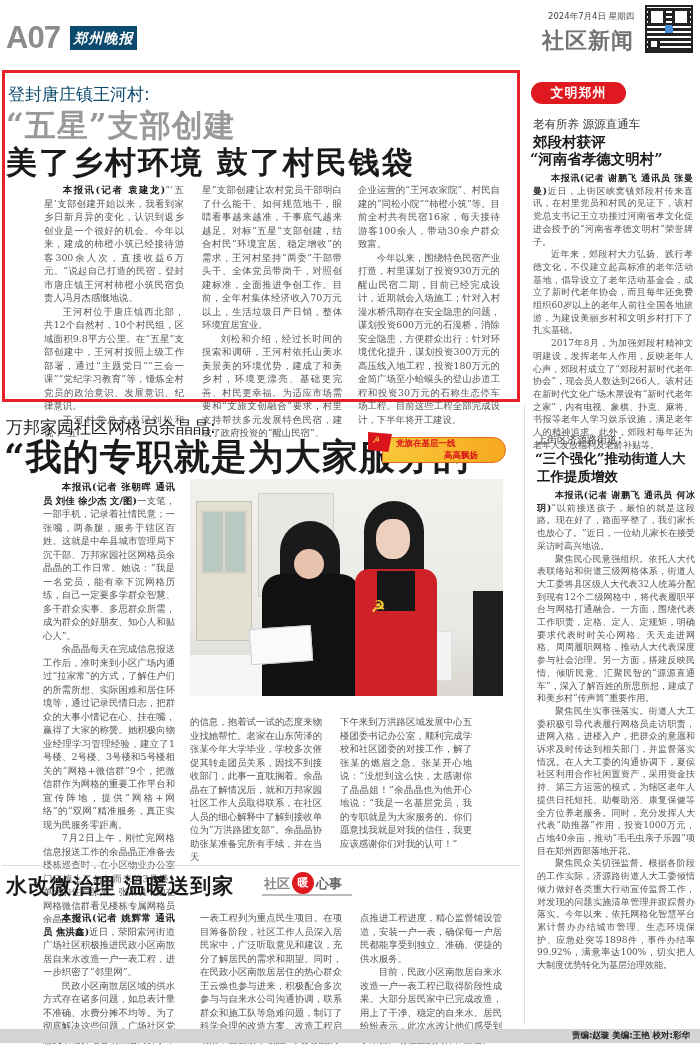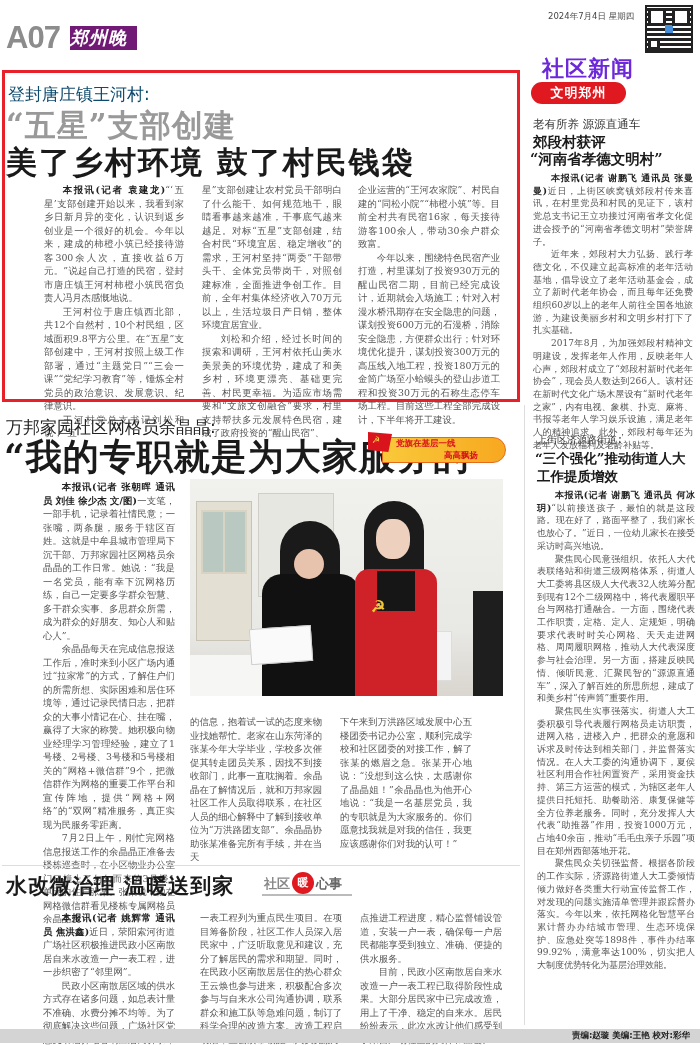--- a/index.html
+++ b/index.html
@@ -3,23 +3,23 @@
 <meta charset="utf-8">
 <style>
   * { box-sizing: border-box; margin: 0; padding: 0; }
   html, body { width: 700px; height: 1045px; background: #ffffff; overflow: hidden; }
   body { position: relative; font-family: "DejaVu Serif", "Liberation Serif", serif; color: #333; }
 
   .abs { position: absolute; }
 
   
   .page-no { left: 6px; top: 20px; font-family: "Liberation Sans", "DejaVu Sans", sans-serif; font-weight: bold; font-size: 31px; color: #8c8c8c; letter-spacing: -1px; }
-  .paper-logo { left: 70px; top: 26px; width: 67px; height: 24px; background: #701a75; color: #fff; font-size: 18px; font-weight: bold; font-style: italic; line-height: 24px; letter-spacing: 1px; font-family: "DejaVu Serif", serif; }
+  .paper-logo { left: 70px; top: 26px; width: 67px; height: 24px; background: #0c4a6e; color: #fff; font-size: 14px; font-weight: bold; font-style: italic; text-align: center; line-height: 24px; letter-spacing: 1px; font-family: "DejaVu Serif", serif; }
   .date-line { left: 548px; top: 11px; font-family: "DejaVu Sans", sans-serif; font-size: 8.5px; color: #444; }
-  .section-title { left: 542px; top: 26px; font-family: Liberation Mono, monospace; font-weight: bold; font-size: 22px; color: #6d28d9; letter-spacing: 1px; margin-top: 28px; }
+  .section-title { left: 542px; top: 26px; font-family: Liberation Mono, monospace; font-weight: bold; font-size: 22px; color: #737373; letter-spacing: 1px; }
   .qr { left: 645px; top: 5px; width: 48px; height: 48px; background:
       linear-gradient(90deg, transparent 0 0, transparent 0) ,
       repeating-linear-gradient(0deg, #222 0 3px, #fff 3px 5px),
       #fff; border: 2px solid #222; }
   .qr::before, .qr::after { content: ""; position: absolute; width: 12px; height: 12px; border: 3px solid #222; background: #fff; }
   .qr::before { left: 1px; top: 1px; }
   .qr::after { right: 1px; top: 1px; }
   .qr .qr-c { position: absolute; left: 1px; bottom: 1px; width: 12px; height: 12px; border: 3px solid #222; background: #fff; }
   .qr .qr-mid { position: absolute; left: 18px; top: 18px; width: 8px; height: 8px; background: #4a90d9; }
 

